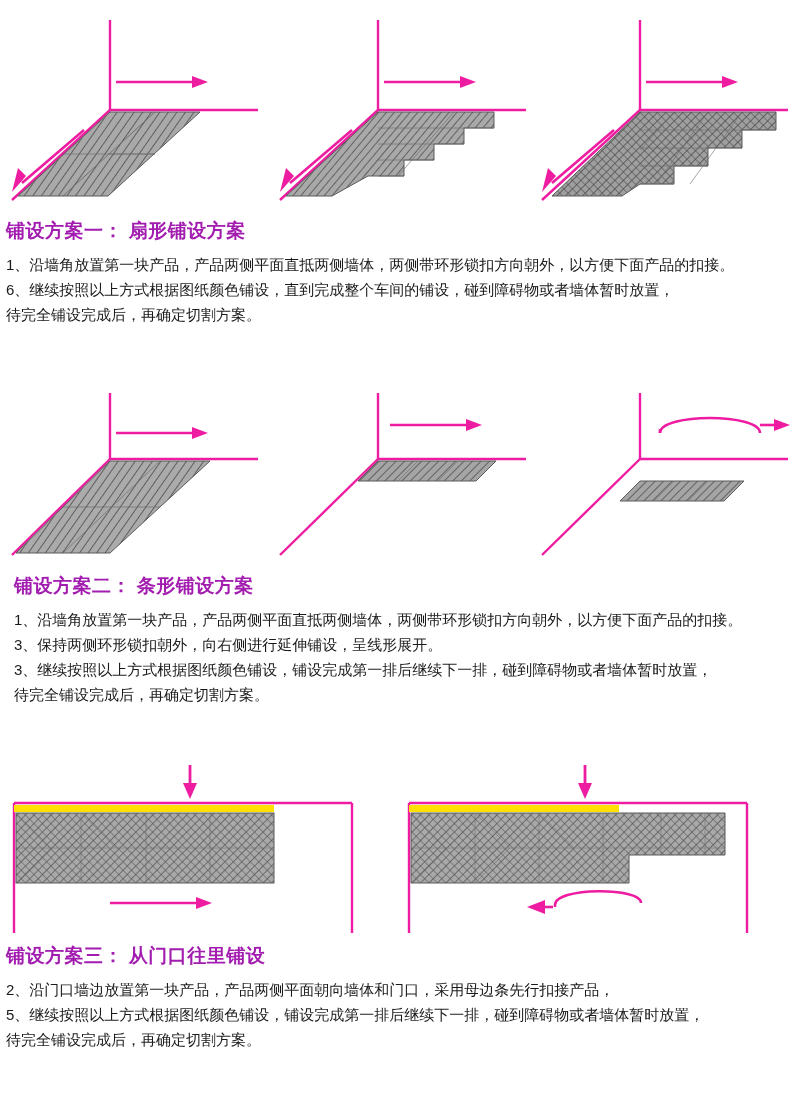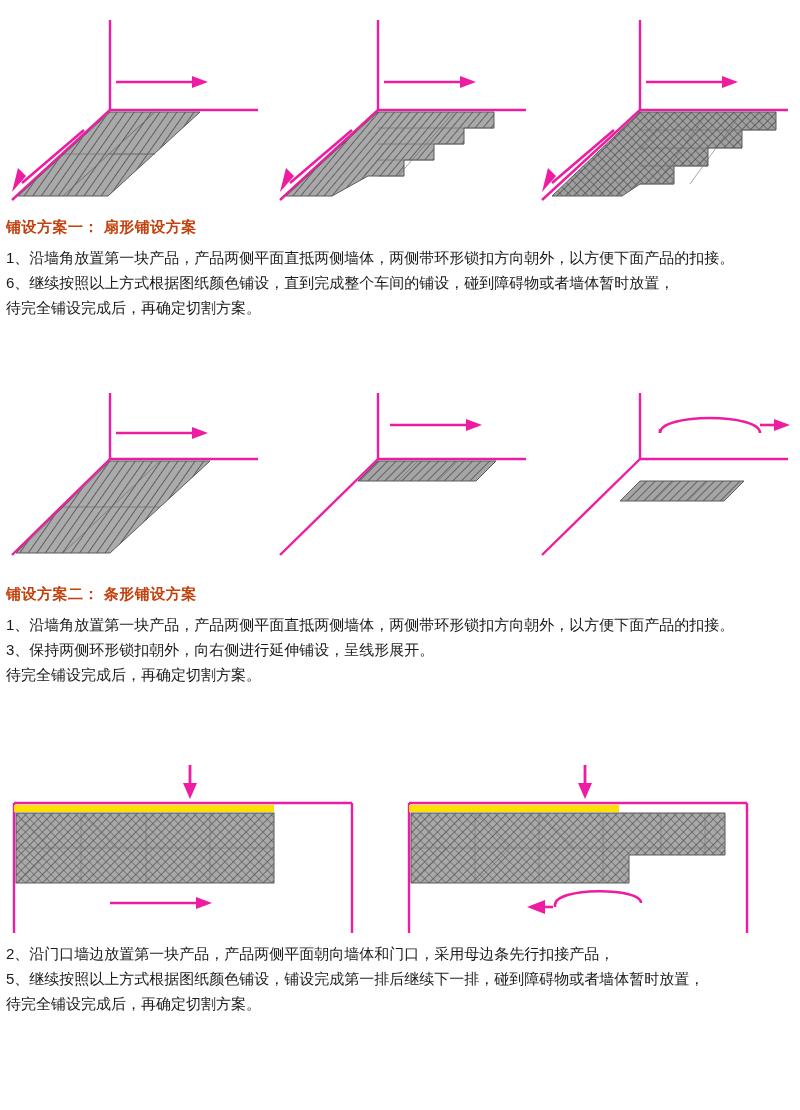--- a/index.html
+++ b/index.html
@@ -26,26 +26,26 @@
   }
   .figure-row {
     position: relative;
     width: 800px;
   }
   .fig {
     position: absolute;
     top: 0;
   }
   .heading {
-    font-size: 15px;
+    font-size: 19px;
     font-weight: bold;
     letter-spacing: 0.5px;
     margin: 0 0 10px 0;
     padding-left: 6px;
-    color: #c2410c;
+    color: #a21caf;
   }
   .para {
     font-size: 15px;
     line-height: 22px;
     margin: 0;
     padding-left: 6px;
     color: #1a1a1a;
   }
   .para + .para {
     margin-top: 3px;
@@ -248,24 +248,25 @@
             <path d="M130,48 C130,28 230,28 230,48" fill="none"></path>
             <line x1="130" y1="48" x2="130" y2="34" stroke-width="0"></line>
             <line x1="230" y1="40" x2="248" y2="40" stroke-width="2.6"></line>
             <polygon points="260,40 244,34 244,46" stroke="none"></polygon>
             <path d="M130,48 L130,44" fill="none"></path>
           </g>
         </svg>
       </div>
     </div>
 
-    <div class="text-block" style="top:200px;">
+    <div class="text-block" style="top:188px;padding-left:8px;">
       <h2 class="heading">铺设方案二： 条形铺设方案</h2>
       <p class="para">1、沿墙角放置第一块产品，产品两侧平面直抵两侧墙体，两侧带环形锁扣方向朝外，以方便下面产品的扣接。</p>
       <p class="para">3、保持两侧环形锁扣朝外，向右侧进行延伸铺设，呈线形展开。</p>
+      <p class="para">3、继续按照以上方式根据图纸颜色铺设，铺设完成第一排后继续下一排，碰到障碍物或者墙体暂时放置，</p>
       <p class="para">待完全铺设完成后，再确定切割方案。</p>
     </div>
   </div>
 
   <div class="section" style="position:absolute;left:0;top:755px;height:355px;">
 
     <div class="figure-row" style="height:190px;">
 
       <div class="fig" style="left:0px;top:0px;">
         <svg width="390" height="190" viewBox="0 0 390 190">
@@ -348,19 +349,20 @@
             <path d="M246,148 C246,132 160,132 160,150" fill="none"></path>
             <line x1="160" y1="150" x2="160" y2="152"></line>
             <line x1="158" y1="152" x2="146" y2="152"></line>
             <polygon points="132,152 150,145 150,159" stroke="none"></polygon>
           </g>
         </svg>
       </div>
     </div>
 
     <div class="text-block" style="top:188px;">
+      <h2 class="heading">铺设方案三： 从门口往里铺设</h2>
       <p class="para">2、沿门口墙边放置第一块产品，产品两侧平面朝向墙体和门口，采用母边条先行扣接产品，</p>
       <p class="para">5、继续按照以上方式根据图纸颜色铺设，铺设完成第一排后继续下一排，碰到障碍物或者墙体暂时放置，</p>
       <p class="para">待完全铺设完成后，再确定切割方案。</p>
     </div>
   </div>
 
 </div>
 
 </body></html>

